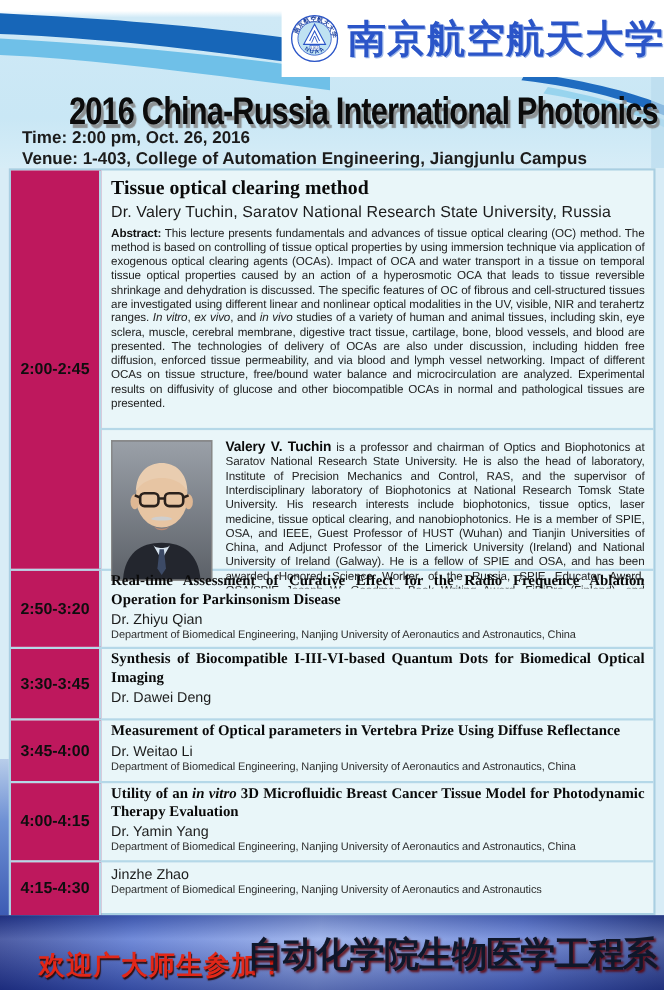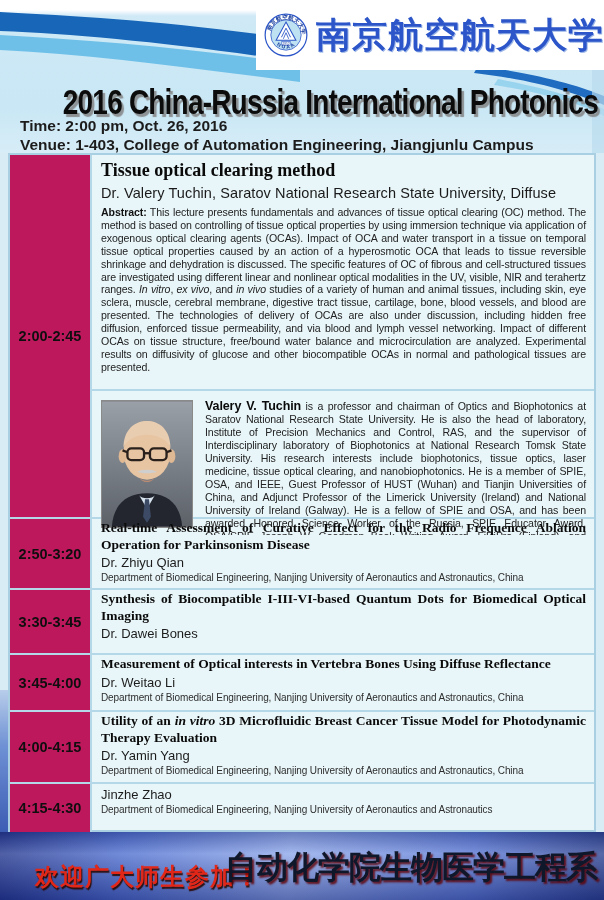--- a/index.html
+++ b/index.html
@@ -115,21 +115,21 @@
     </div>
   </div>
 
   <div class="schedule">
 
     <div class="trow keynote-block">
       <div class="timecell">2:00-2:45</div>
       <div class="ccol">
         <div class="abs-cell">
           <div class="kn-title">Tissue optical clearing method</div>
-          <div class="kn-speaker">Dr. Valery Tuchin, Saratov National Research State University, Diffuse</div>
+          <div class="kn-speaker">Dr. Valery Tuchin, Saratov National Research State University, Russia</div>
           <div class="abstract"><b>Abstract:</b><span> This lecture presents fundamentals and advances of tissue optical clearing (OC) method. The method is based on controlling of tissue optical properties by using immersion technique via application of exogenous optical clearing agents (OCAs). Impact of OCA and water transport in a tissue on temporal tissue optical properties caused by an action of a hyperosmotic OCA that leads to tissue reversible shrinkage and dehydration is discussed. The specific features of OC of fibrous and cell-structured tissues are investigated using different linear and nonlinear optical modalities in the UV, visible, NIR and terahertz ranges. </span><i>In vitro</i><span>, </span><i>ex vivo</i><span>, and </span><i>in vivo</i><span> studies of a variety of human and animal tissues, including skin, eye sclera, muscle, cerebral membrane, digestive tract tissue, cartilage, bone, blood vessels, and blood are presented. The technologies of delivery of OCAs are also under discussion, including hidden free diffusion, enforced tissue permeability, and via blood and lymph vessel networking. Impact of different OCAs on tissue structure, free/bound water balance and microcirculation are analyzed. Experimental results on diffusivity of glucose and other biocompatible OCAs in normal and pathological tissues are presented.</span></div>
         </div>
         <div class="bio-cell">
           <svg class="photo" width="92" height="128" viewBox="0 0 92 128">
             <defs>
               <linearGradient id="pbg" x1="0" y1="0" x2="0" y2="1">
                 <stop offset="0" stop-color="#9aa0a8"></stop>
                   <stop offset="1" stop-color="#5c6168"></stop>
               </linearGradient>
             </defs>
@@ -162,28 +162,28 @@
         <div class="stitle"><span>Real-time Assessment of Curative Effect for the Radio Frequence Ablation Operation for Parkinsonism Disease</span><i></i><span></span></div>
         <div class="sspeaker">Dr. Zhiyu Qian</div>
         <div class="saff">Department of Biomedical Engineering, Nanjing University of Aeronautics and Astronautics, China</div>
       </div>
     </div>
 
     <div class="trow r2">
       <div class="timecell">3:30-3:45</div>
       <div class="scell">
         <div class="stitle"><span>Synthesis of Biocompatible I-III-VI-based Quantum Dots for Biomedical Optical Imaging</span><i></i><span></span></div>
-        <div class="sspeaker">Dr. Dawei Bones</div>
+        <div class="sspeaker">Dr. Dawei Deng</div>
       </div>
     </div>
 
     <div class="trow r3">
       <div class="timecell">3:45-4:00</div>
       <div class="scell">
-        <div class="stitle"><span>Measurement of Optical interests in Vertebra Bones Using Diffuse Reflectance</span><i></i><span></span></div>
+        <div class="stitle"><span>Measurement of Optical parameters in Vertebra Prize Using Diffuse Reflectance</span><i></i><span></span></div>
         <div class="sspeaker">Dr. Weitao Li</div>
         <div class="saff">Department of Biomedical Engineering, Nanjing University of Aeronautics and Astronautics, China</div>
       </div>
     </div>
 
     <div class="trow r4">
       <div class="timecell">4:00-4:15</div>
       <div class="scell">
         <div class="stitle"><span>Utility of an </span><i>in vitro</i><span> 3D Microfluidic Breast Cancer Tissue Model for Photodynamic Therapy Evaluation</span></div>
         <div class="sspeaker">Dr. Yamin Yang</div>

